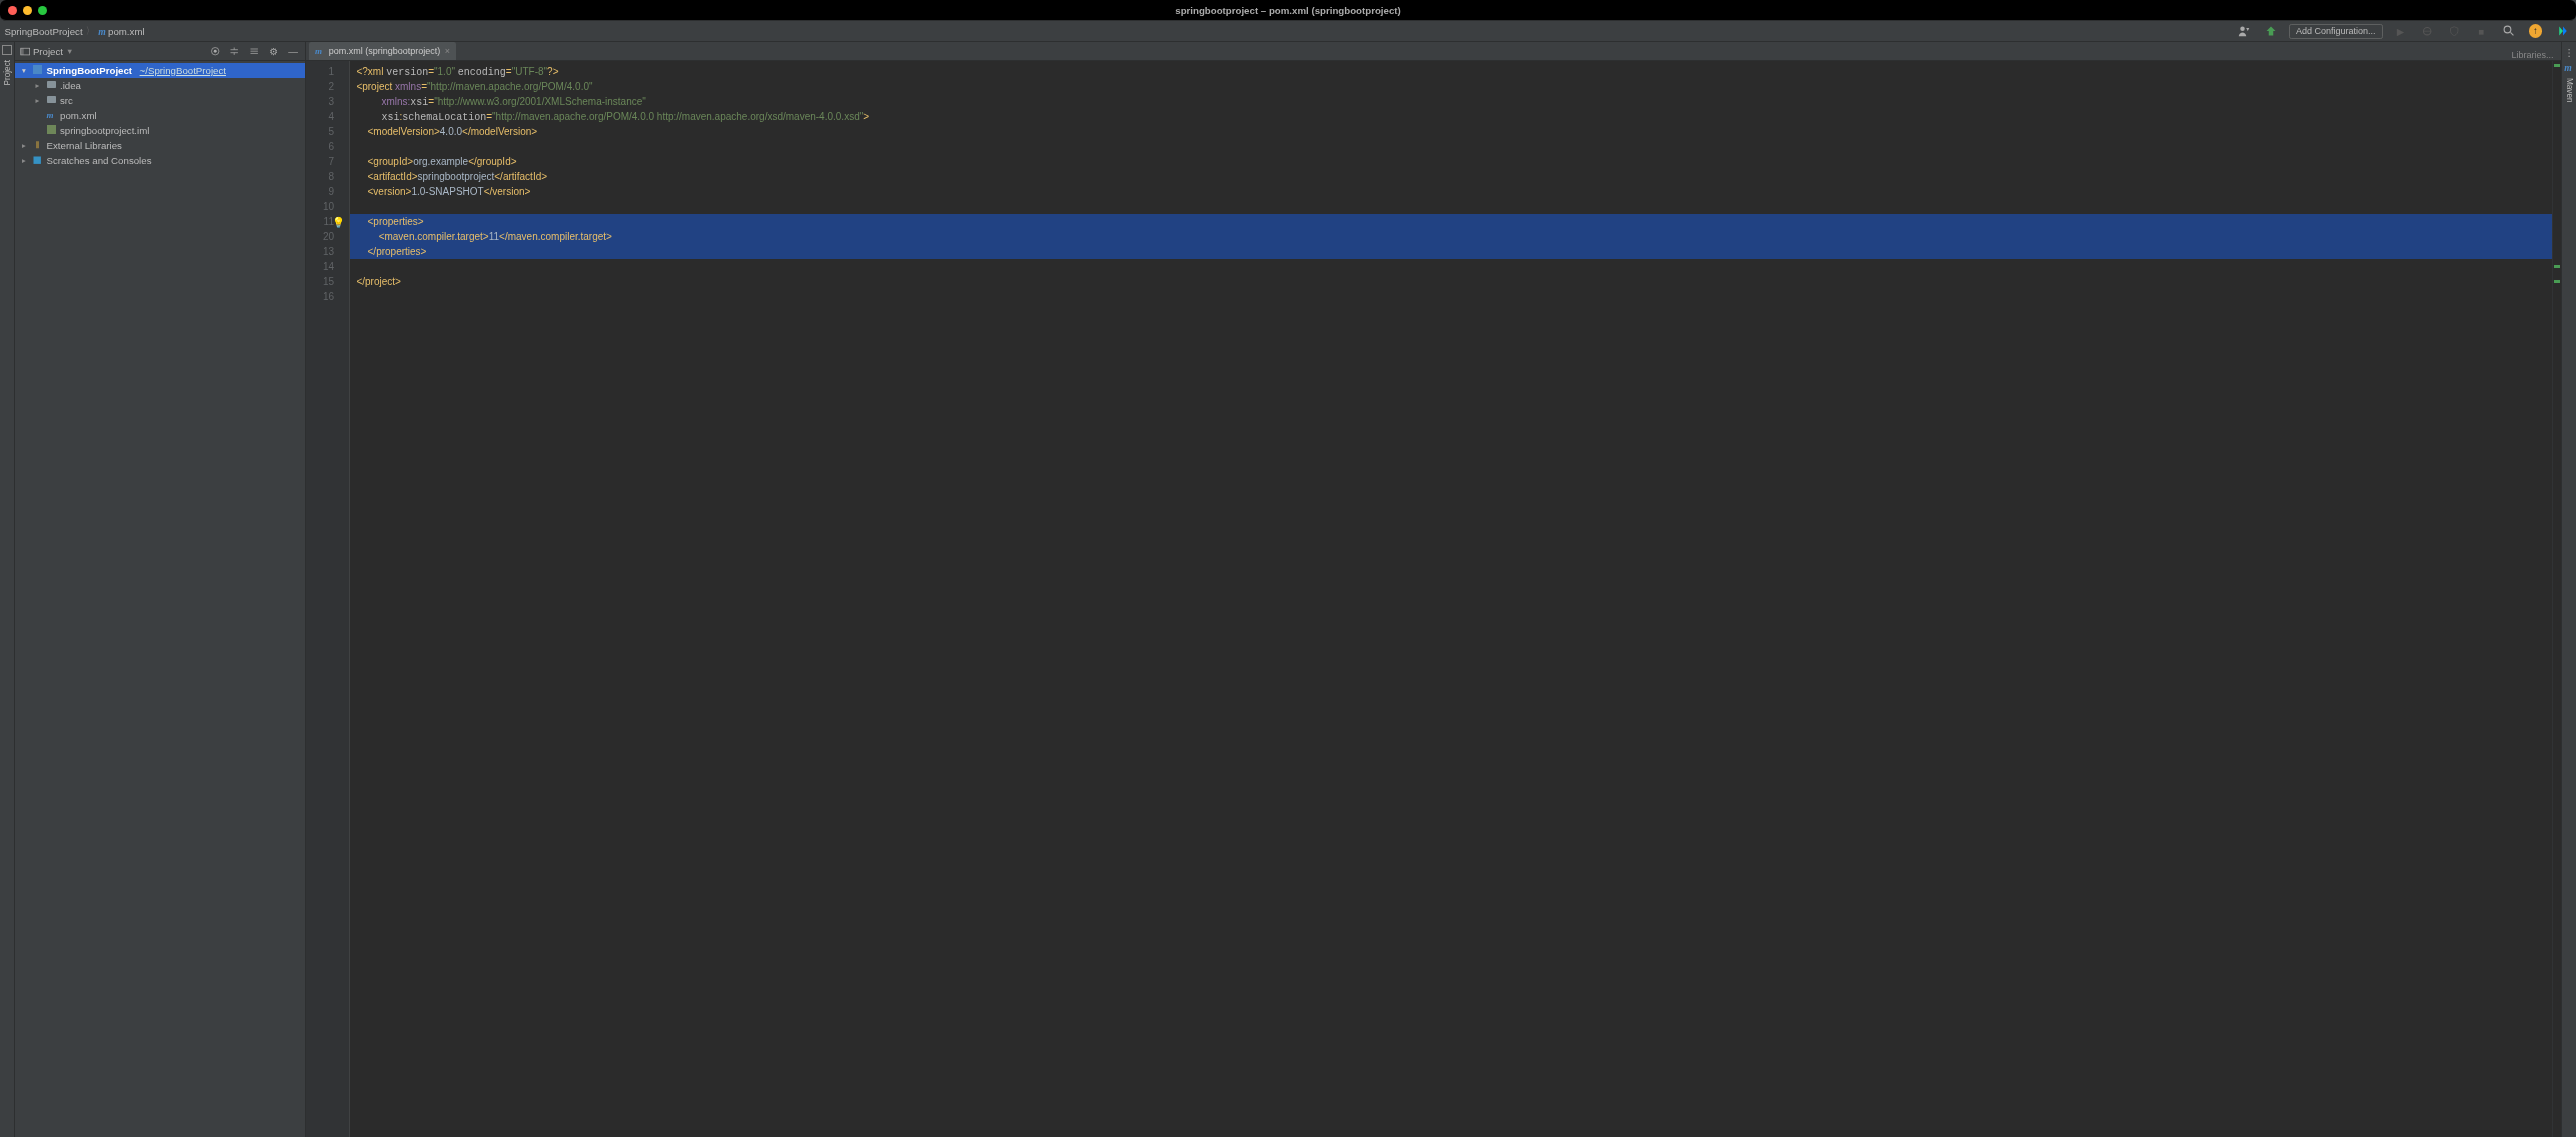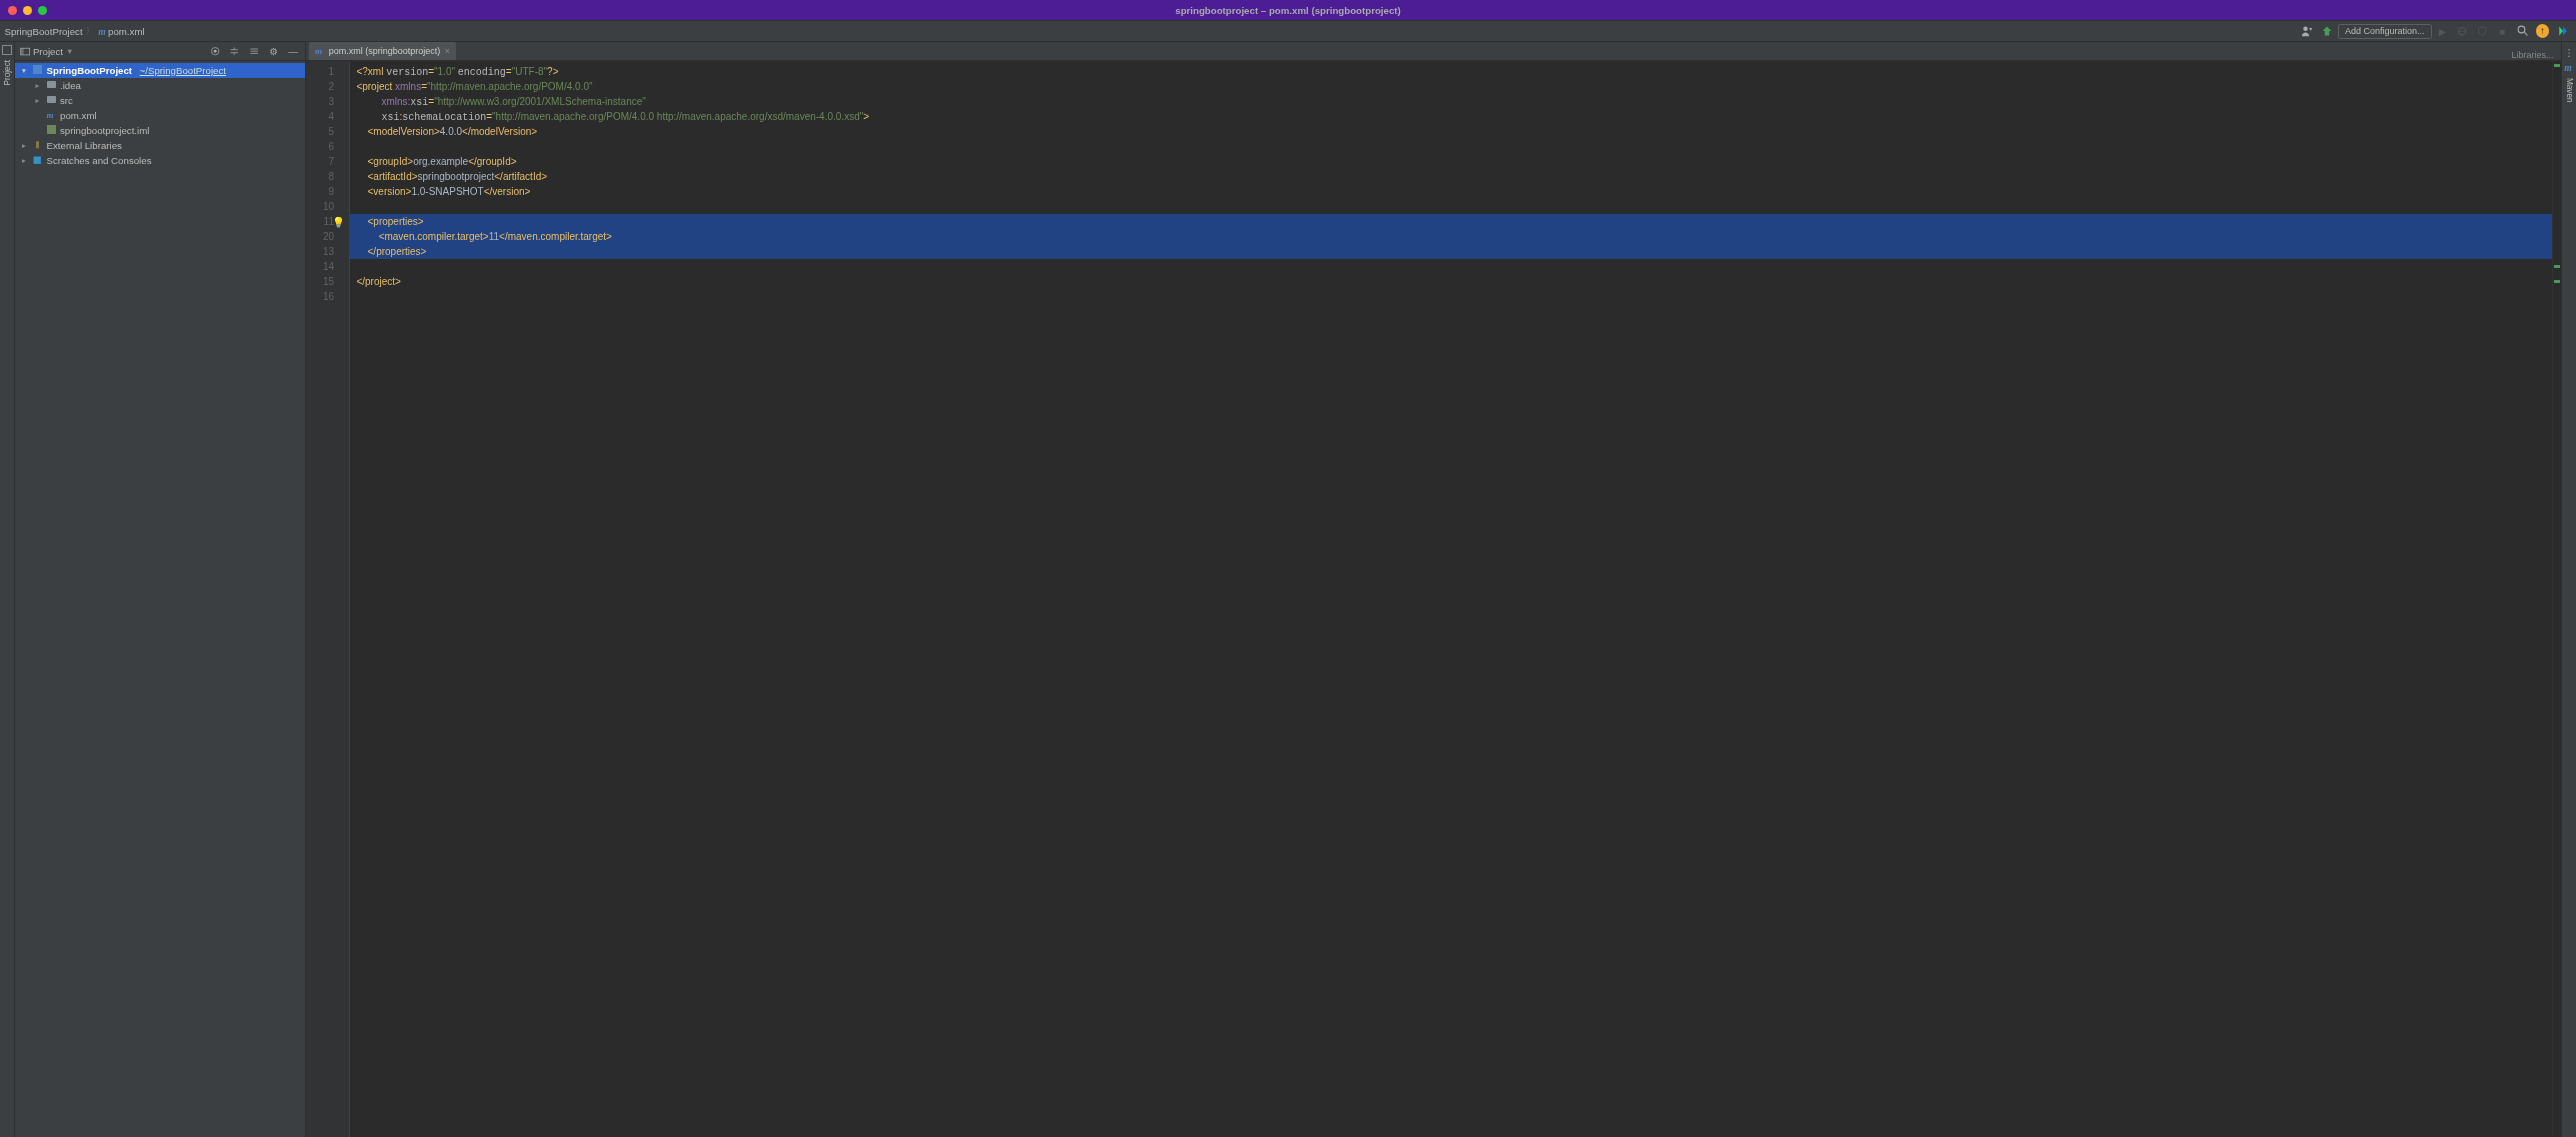--- a/index.html
+++ b/index.html
@@ -1,32 +1,32 @@
 <!DOCTYPE html>
 <html><head>
 <meta charset="utf-8">
 <style>
 * { margin:0; padding:0; box-sizing:border-box; font-family:-apple-system,BlinkMacSystemFont,"Segoe UI",sans-serif; }
 html,body { width:100%; height:100%; background:#2b2b2b; color:#bbb; overflow:hidden; font-size:9.7px; }
 .root { width:2576px; height:1137px; transform-origin:top left; display:flex; flex-direction:column; background:#3c3f41; }
 
 
-.titlebar { height:21px; background:#4c1d95; display:flex; align-items:center; position:relative; border-bottom:0.7px solid #2d2f30; }
+.titlebar { height:21px; background:#000000; display:flex; align-items:center; position:relative; border-bottom:0.7px solid #2d2f30;border-radius:6px; }
 .traffic { display:flex; gap:6px; padding-left:7.5px; }
 .dot { width:9px; height:9px; border-radius:50%; }
 .dot.red{background:#ff5f57;} .dot.yellow{background:#febc2e;} .dot.green{background:#28c840;}
 .titlebar-title { position:absolute; left:50%; transform:translateX(-50%); color:#aaa; font-size:9.7px; font-weight:600; }
 
 
 .navbar { height:21px; background:#3c3f41; display:flex; align-items:center; border-bottom:0.7px solid #2d2f30; padding:0 4.5px; }
 .breadcrumbs { display:flex; align-items:center; gap:3px; }
 .breadcrumbs .sep { color:#666; }
 .bc-item { color:#bbb; }
 .m-icon { color:#4a88c7; font-weight:bold; font-style:italic; font-family:serif; margin-right:2.2px; }
-.navbar-right { margin-left:auto; display:flex; align-items:center; gap:2px; }
+.navbar-right { margin-left:auto; display:flex; align-items:center; gap:9px; }
 .icon-btn { width:18px; height:18px; display:flex; align-items:center; justify-content:center; color:#aaa; cursor:pointer; }
 .icon-btn.disabled { color:#555; }
 .add-config { border:0.7px solid #5e6060; border-radius:2.2px; padding:1.5px 6px; color:#bbb; font-size:9px; }
 .green-arrow { color:#499c54; }
 .orange-circle { width:13.4px;height:13.4px;border-radius:50%;background:#f0a732;display:flex;align-items:center;justify-content:center;color:#2b2b2b;font-weight:bold; }
 .cwm-icon { width:12px;height:12px; }
 
 
 .body { flex:1; display:flex; min-height:0; }
 .left-gutter { width:15px; background:#3c3f41; border-right:0.7px solid #2d2f30; display:flex; flex-direction:column; align-items:center; padding-top:3px; gap:4.5px;}

